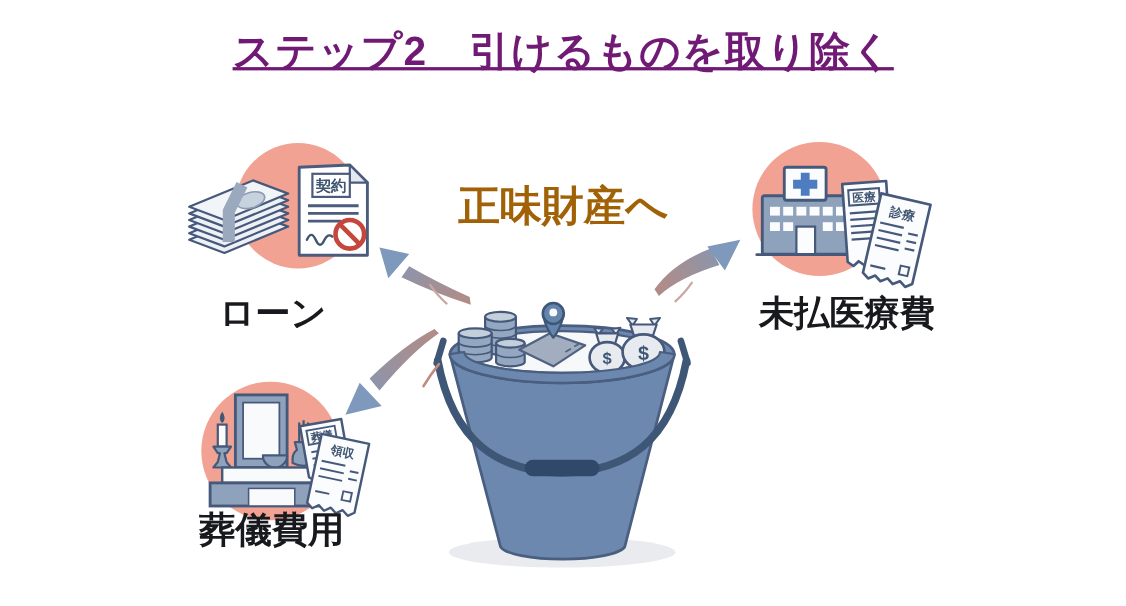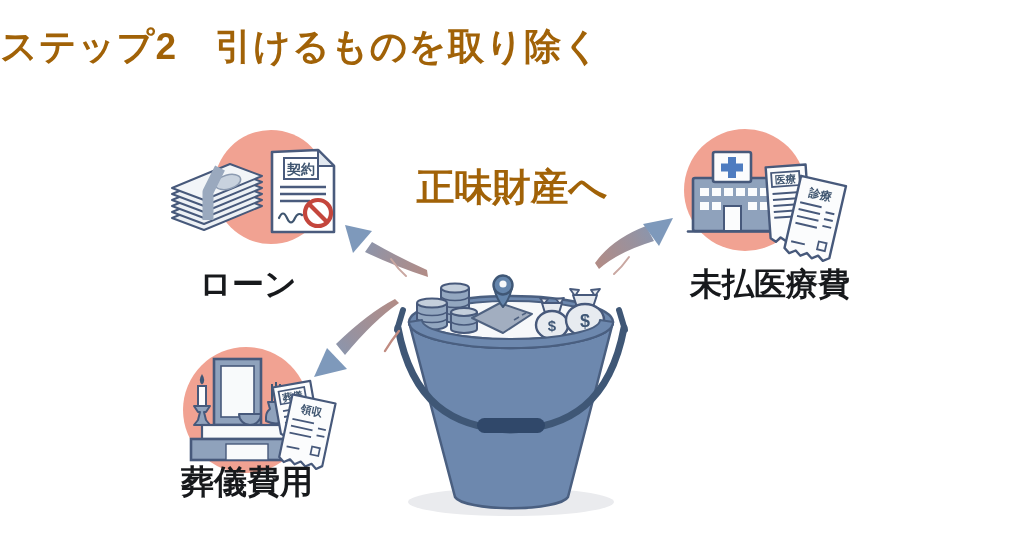--- a/index.html
+++ b/index.html
@@ -2,21 +2,21 @@
 <html><head>
 <meta charset="utf-8">
 <style>
   html,body{margin:0;padding:0;background:#fff;}
   .stage{
     position:relative;width:1024px;height:551px;background:#ffffff;
     font-family:"Liberation Sans","DejaVu Sans",sans-serif;overflow:hidden;
   }
   .stage svg.scene{position:absolute;left:0;top:0;width:1024px;height:551px;}
   .txt{position:absolute;font-weight:bold;white-space:nowrap;color:#17191c;}
-  .title{left:0;right:0;top:22px;font-size:37px;letter-spacing:1px;color:#a16207;}
+  .title{left:0;right:0;top:22px;text-align:center;font-size:37px;letter-spacing:1px;color:#701a75;text-decoration:underline;}
   .center-label{left:0;right:0;top:162px;text-align:center;font-size:38px;color:#a16207;}
   .loan-label{left:248px;top:263px;transform:translateX(-50%);font-size:32px;}
   .medical-label{left:770px;top:263px;transform:translateX(-50%);font-size:32px;}
   .funeral-label{left:247px;top:460px;transform:translateX(-50%);font-size:33px;}
   svg text{font-family:"Liberation Sans","DejaVu Sans",sans-serif;font-weight:bold;}
 </style>
 </head>
 <body>
 
 <div class="stage">

